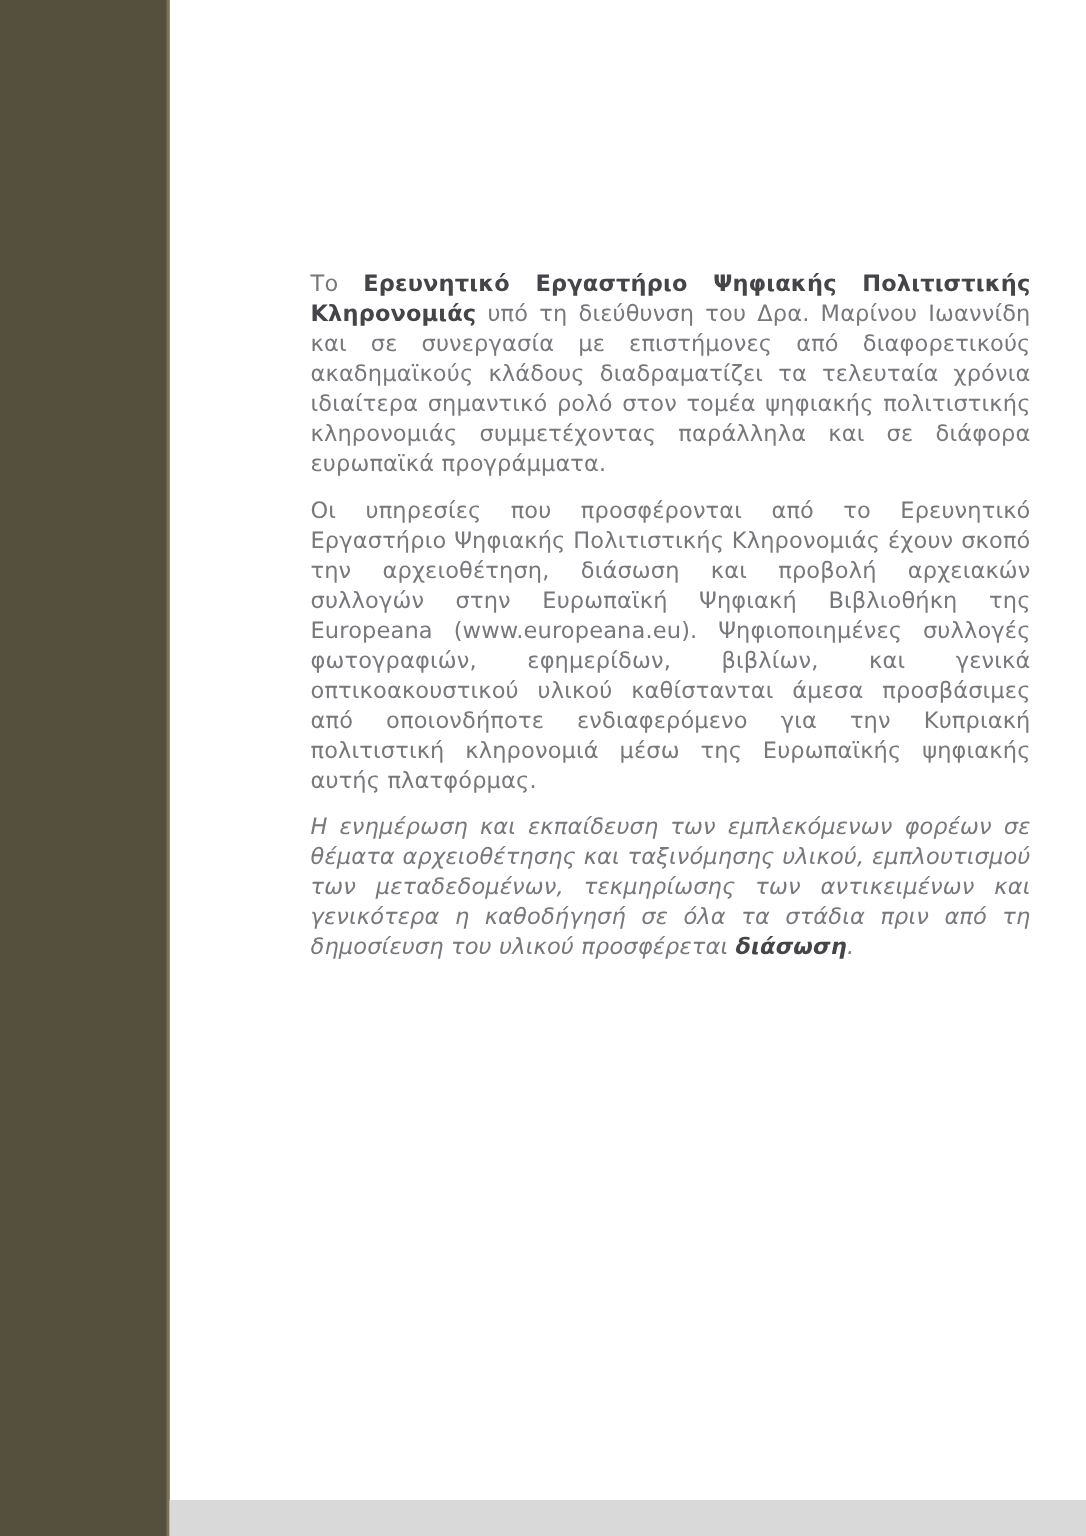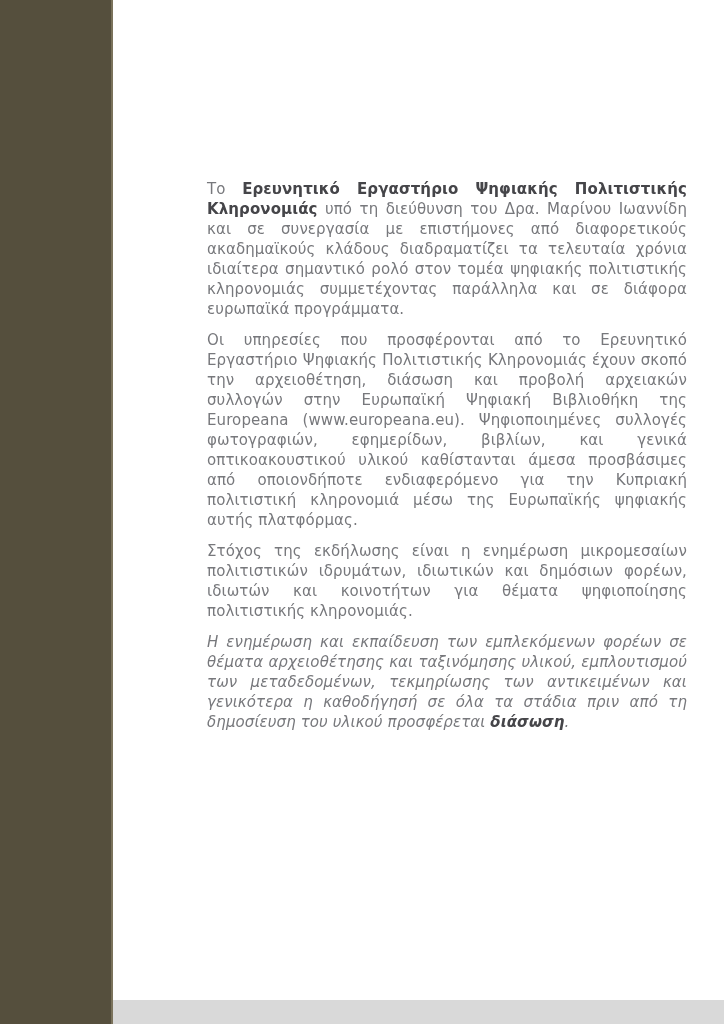--- a/index.html
+++ b/index.html
@@ -74,21 +74,20 @@
 <div class="page">
 
   <div class="sidebar"></div>
 
   <main class="content">
 
     <p class="para"><span>Το </span><span class="bold-run">Ερευνητικό Εργαστήριο Ψηφιακής Πολιτιστικής Κληρονομιάς</span><span> υπό τη διεύθυνση του Δρα. Μαρίνου Ιωαννίδη και σε συνεργασία με επιστήμονες από διαφορετικούς ακαδημαϊκούς κλάδους διαδραματίζει τα τελευταία χρόνια ιδιαίτερα σημαντικό ρολό στον τομέα ψηφιακής πολιτιστικής κληρονομιάς συμμετέχοντας παράλληλα και σε διάφορα ευρωπαϊκά προγράμματα.</span></p>
 
     <p class="para"><span>Οι υπηρεσίες  που προσφέρονται από το Ερευνητικό Εργαστήριο Ψηφιακής Πολιτιστικής Κληρονομιάς  έχουν σκοπό  την  αρχειοθέτηση, διάσωση και προβολή αρχειακών συλλογών στην Ευρωπαϊκή Ψηφιακή Βιβλιοθήκη της Europeana (</span><span class="url-run">www.europeana.eu</span><span>). Ψηφιοποιημένες συλλογές φωτογραφιών, εφημερίδων, βιβλίων, και γενικά οπτικοακουστικού υλικού καθίστανται άμεσα προσβάσιμες από οποιονδήποτε ενδιαφερόμενο για την Κυπριακή πολιτιστική κληρονομιά μέσω της Ευρωπαϊκής ψηφιακής αυτής πλατφόρμας.</span></p>
 
-    <p class="para"><span>Στόχος της εκδήλωσης είναι η ενημέρωση μικρομεσαίων πολιτιστικών ιδρυμάτων, ιδιωτικών και δημόσιων φορέων,  ιδιωτών και κοινοτήτων για θέματα ψηφιοποίησης πολιτιστικής κληρονομιάς.</span></p>
 
     <p class="para italic"><span>Η ενημέρωση και εκπαίδευση των εμπλεκόμενων φορέων σε θέματα αρχειοθέτησης και ταξινόμησης υλικού, εμπλουτισμού των μεταδεδομένων, τεκμηρίωσης των αντικειμένων και γενικότερα η καθοδήγησή σε όλα τα στάδια πριν από τη δημοσίευση του υλικού προσφέρεται </span><span class="bold-run">διάσωση</span><span>.</span></p>
 
   </main>
 
   <div class="footer-strip"></div>
 
 </div>
 
 </body></html>

